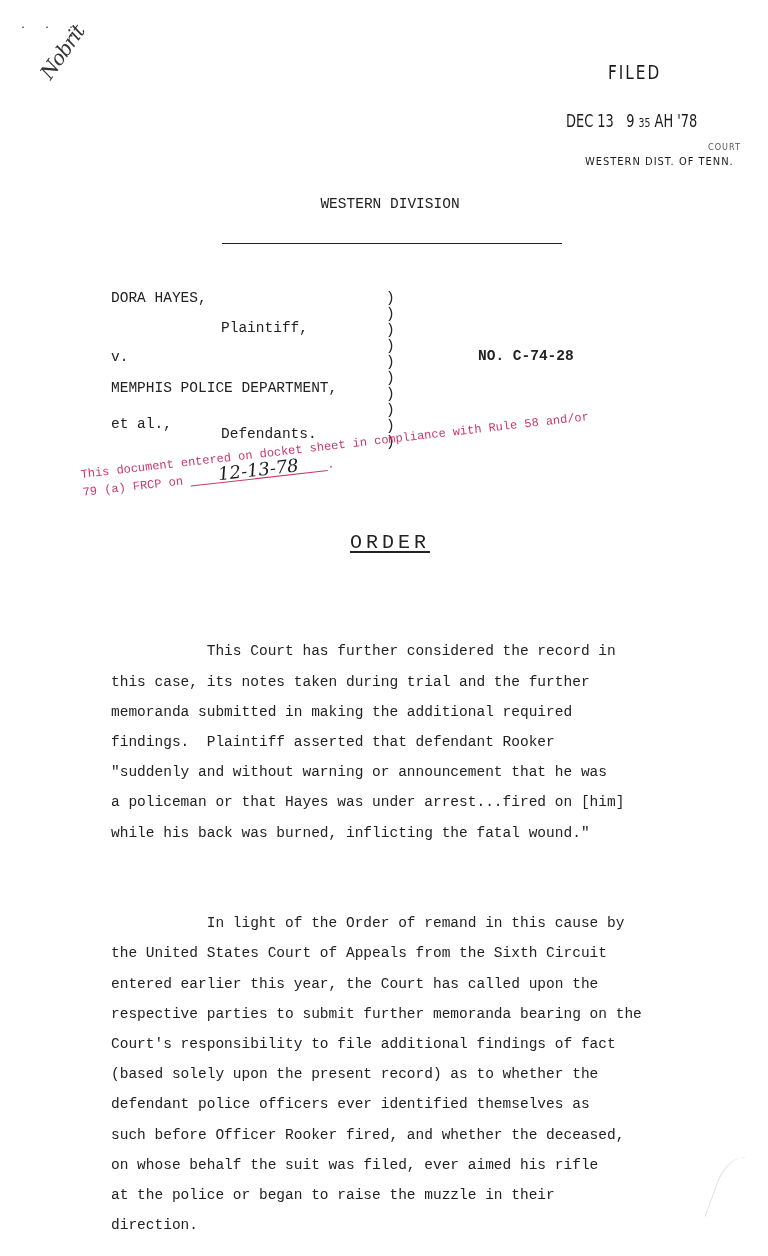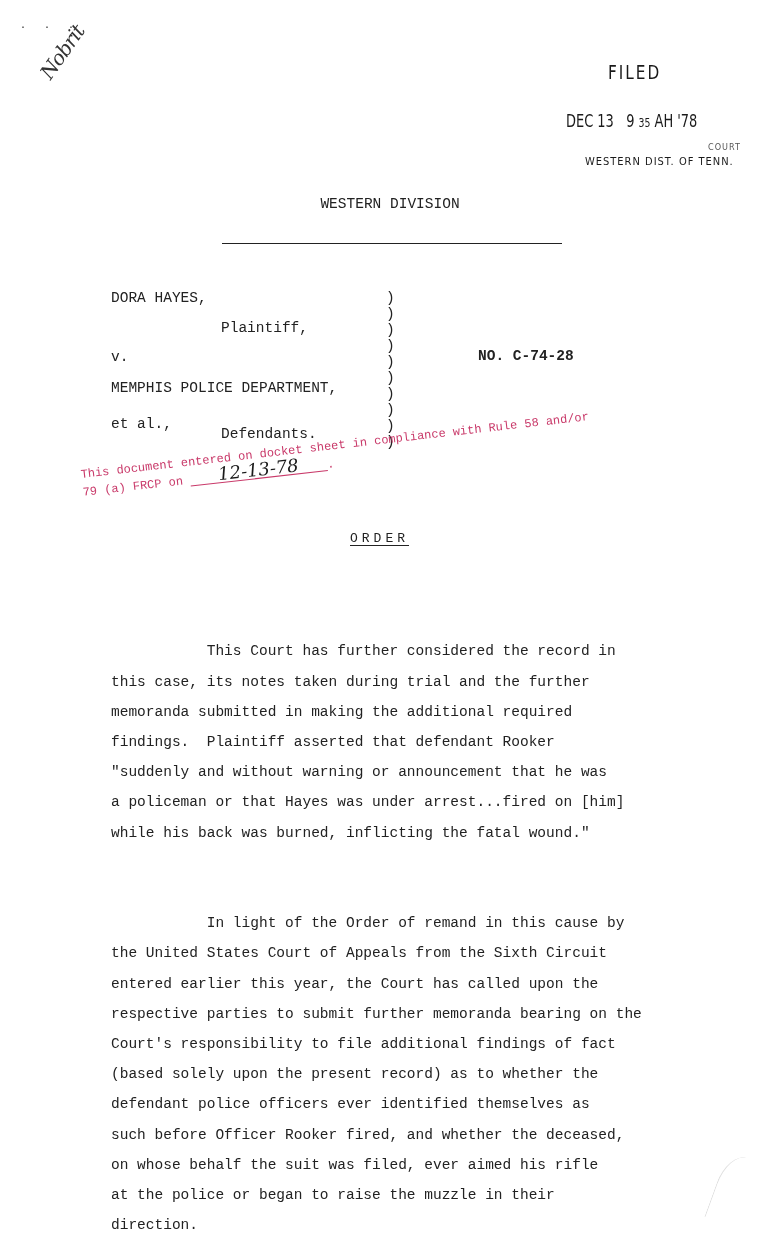--- a/index.html
+++ b/index.html
@@ -30,21 +30,21 @@
     .docket-stamp {
       left: 80px; top: 468px; width: 520px; color: #c93a6a;
       font-size: 12px; line-height: 14px; transform: rotate(-6.5deg); transform-origin: left top;
     }
     .docket-line2 { margin-top: 0; }
     .docket-date {
       display: inline-block; width: 138px; border-bottom: 1.5px solid #c93a6a;
       font-family: "DejaVu Serif", serif; font-style: italic; color: #1a1a1a;
       font-size: 18px; text-align: center; line-height: 16px; transform: rotate(0deg);
     }
-    .order-title { left: 350px; top: 531px; font-size: 13px; letter-spacing: 4px; text-decoration: underline; text-underline-offset: 3px; }
+    .order-title { left: 350px; top: 531px; font-size: 20px; letter-spacing: 4px; text-decoration: underline; text-underline-offset: 3px; }
     .body-text { left: 111px; top: 576px; width: 600px; font-size: 14.5px; line-height: 30.2px; white-space: pre; }
     .fold-mark { right: 12px; bottom: 30px; width: 40px; height: 70px; border-left: 1px solid #ddd; border-radius: 50% 0 0 0; transform: rotate(20deg); }
   </style>
 </head>
 <body>
 
 <div class="abs dots">. . .</div>
 <div class="abs handwritten-top">Nobrit</div>
 
 <div class="abs filed-stamp">

